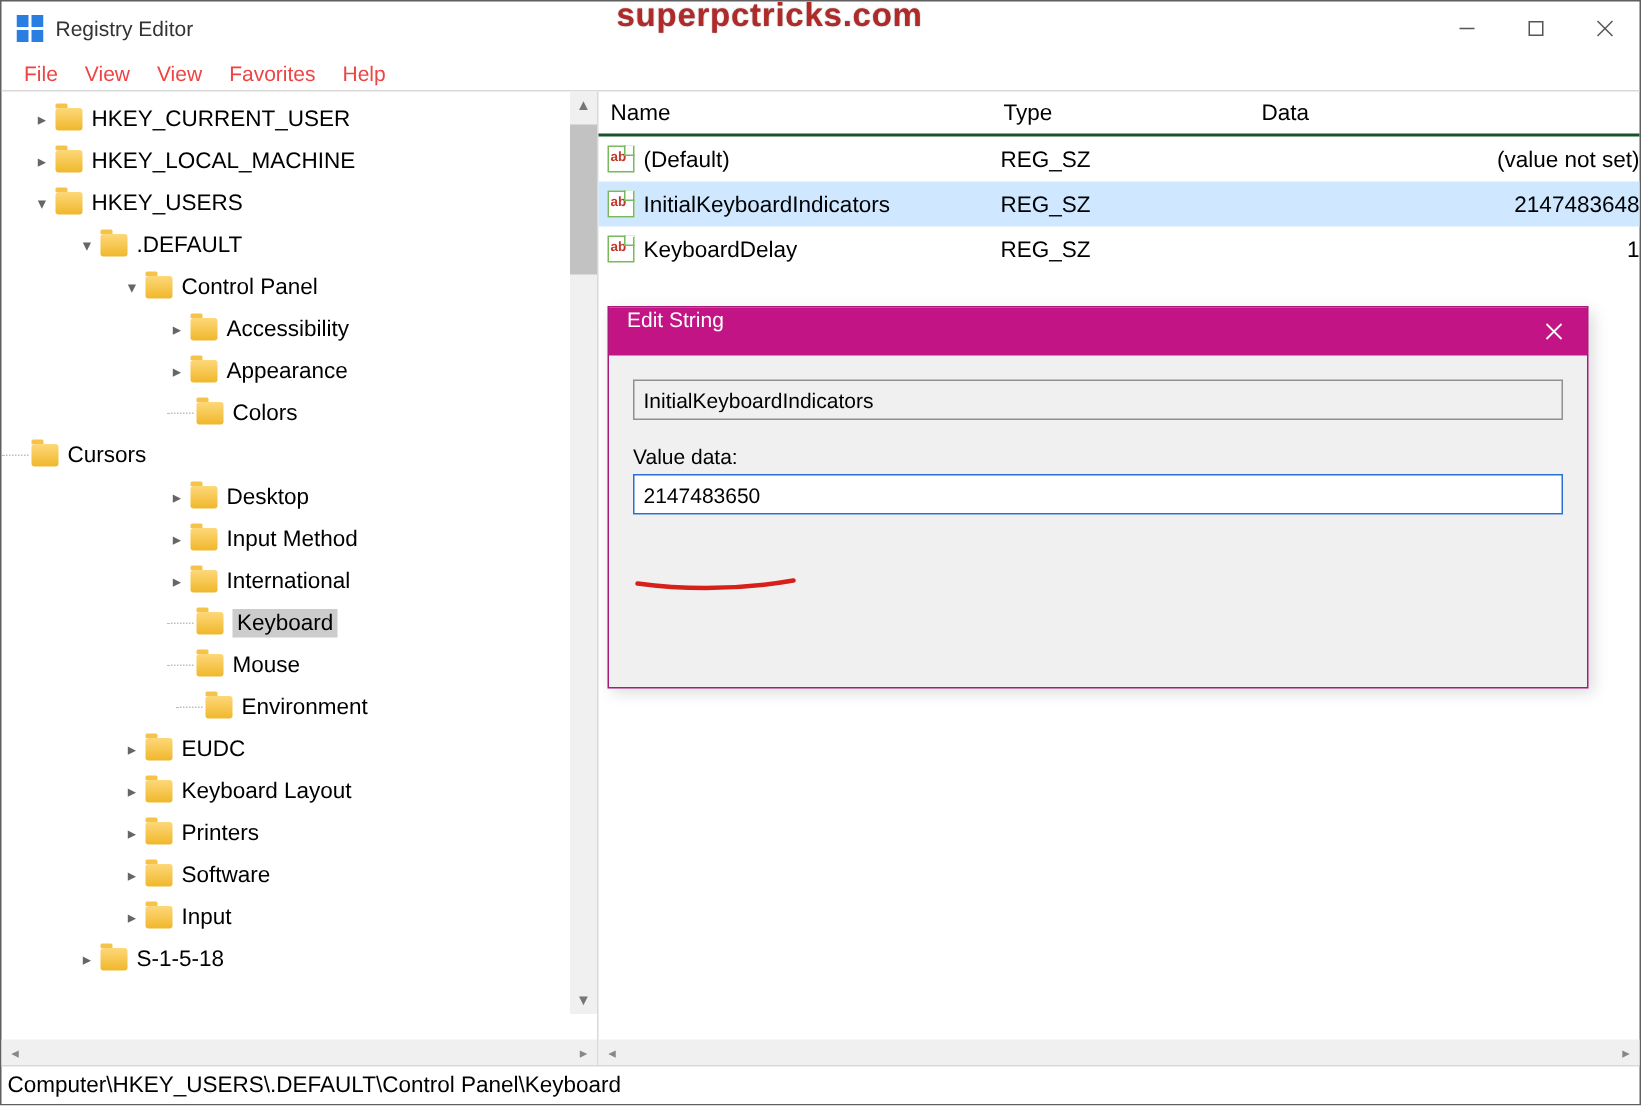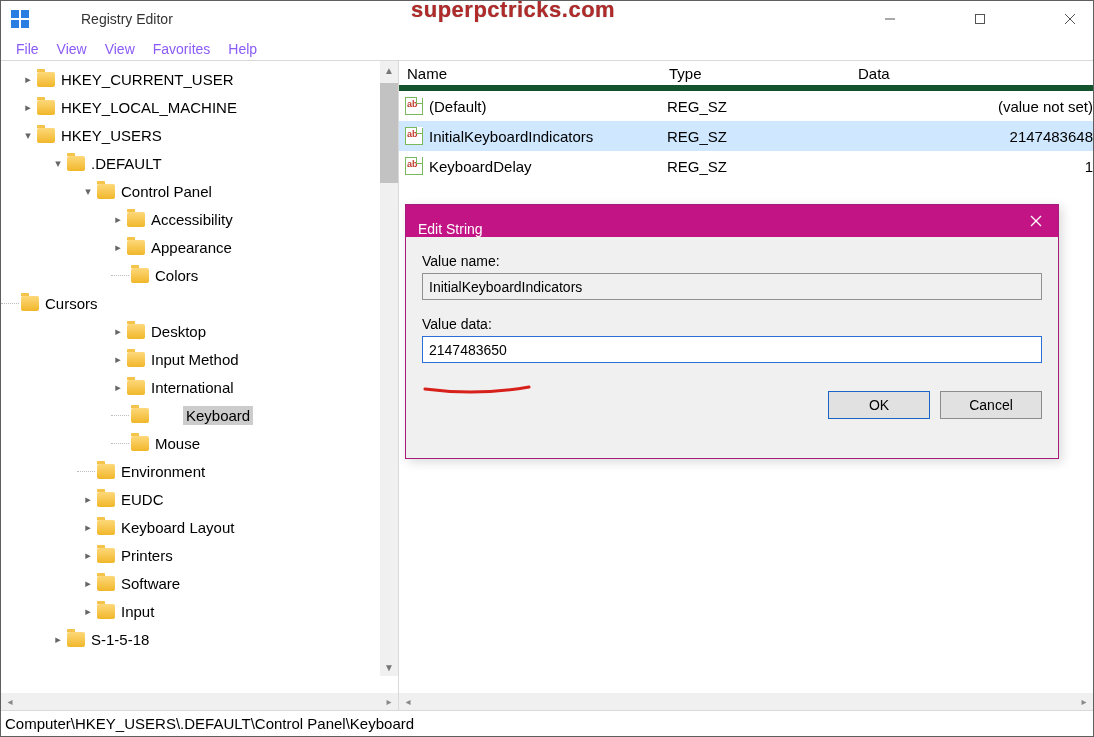--- a/index.html
+++ b/index.html
@@ -1,71 +1,71 @@
 <!DOCTYPE html>
 <html><head>
 <meta charset="utf-8">
 <style>
   * { box-sizing: border-box; }
   html, body { margin:0; padding:0; font-family:"Segoe UI", Tahoma, sans-serif; font-size:15px; color:#000; background:#fff; }
   .window { width:1094px; height:737px; border:1px solid #5f5f5f; position:relative; background:#fff; }
   
-  .titlebar { height:36px; display:flex; align-items:center; border-bottom:0px;gap:44px; }
+  .titlebar { height:36px; display:flex; align-items:center; border-bottom:0px; }
   .app-icon { width:18px; height:18px; margin:0 8px 0 10px; display:inline-block; }
   .app-title { flex:0 0 auto; font-size:14px; color:#333; }
   .watermark { position:absolute; left:410px; top:-4px; font-size:22px; font-weight:bold; color:#b12a2a; font-family:Arial,sans-serif; letter-spacing:0.5px; text-shadow:0 0 1px #888; }
   .titlebar-spacer { flex:1; }
   .titlebar-btn { width:46px; height:30px; display:flex; align-items:center; justify-content:center; color:#555; }
   .titlebar-btn svg { width:12px; height:12px; }
   
   .menubar { height:24px; border-bottom:1px solid #d9d9d9; display:flex; align-items:center; padding-left:6px; font-size:14px; }
-  .menu-item { padding:2px 9px; color:#8b5cf6; }
+  .menu-item { padding:2px 9px; color:#ef4444; }
   
   .content { position:absolute; top:60px; left:0; right:0; bottom:26px; display:flex; }
   .left-pane { width:398px; border-right:1px solid #d9d9d9; position:relative; display:flex; flex-direction:column; }
   .right-pane { flex:1; position:relative; display:flex; flex-direction:column; }
   .tree { flex:1; overflow:hidden; padding-top:4px; position:relative; }
   .tree-scroll { position:absolute; right:0; top:0; bottom:17px; width:18px; background:#f0f0f0; }
   .tree-scroll-thumb { position:absolute; left:0; right:0; top:22px; height:100px; background:#c2c2c2; }
   .tree-scroll-arrow { position:absolute; left:0; right:0; height:18px; background:#f0f0f0; display:flex; align-items:center; justify-content:center; color:#777; font-size:10px; }
   .tree ul { list-style:none; margin:0; padding:0; }
   .tree li { white-space:nowrap; }
   .row { height:28px; display:flex; align-items:center; position:relative; }
   .expander { width:14px; height:14px; margin-right:2px; display:inline-flex; align-items:center; justify-content:center; color:#666; font-size:11px; }
   .folder { width:18px; height:15px; margin-right:6px; background:linear-gradient(#fdd87a,#f0b72a); border-radius:2px; position:relative; }
   .folder::before { content:""; position:absolute; top:-3px; left:0; width:8px; height:3px; background:#f6c34a; border-radius:1px 1px 0 0; }
   .node-label { }
-  .selected-node { background:#cccccc; padding:1px 3px;margin-left:28px; }
+  .selected-node { background:#cccccc; padding:1px 3px; }
   .dotted-h { width:18px; height:1px; border-top:1px dotted #bdbdbd; display:inline-block; margin-right:2px; vertical-align:middle; }
   
   .hscroll { height:17px; background:#f0f0f0; display:flex; align-items:center; }
   .hscroll .harrow { width:18px; height:17px; display:flex; align-items:center; justify-content:center; color:#888; font-size:10px; }
   .hscroll .htrack { flex:1; position:relative; }
   .hscroll .hthumb { position:absolute; left:0; top:0; bottom:0; width:330px; background:#c2c2c2; }
   .right-pane .hscroll .hthumb { width:460px; }
   
-  .list-header { display:flex; height:30px; border-bottom:6px solid #14532d; align-items:center; }
+  .list-header { display:flex; height:30px; border-bottom:2px solid #14532d; align-items:center; }
   .col { padding-left:8px; font-size:15px; }
   .col-name { width:262px; border-right:0px; }
   .col-type { width:172px; }
-  .col-data { flex:1;margin-left:17px; }
+  .col-data { flex:1; }
   .list-body { }
   .list-row { display:flex; height:30px; align-items:center; }
   .list-row.selected { background:#cfe8ff; }
   .val-icon { width:18px; height:18px; margin:0 6px 0 6px; background:#fff; border:1px solid #79b95c; position:relative; font-size:9px; font-weight:bold; color:#c0392b; display:flex; align-items:flex-start; justify-content:flex-start; padding:1px 0 0 1px; }
   .val-icon::after{content:""; position:absolute; right:-1px; top:-1px; width:6px; height:6px; background:linear-gradient(135deg,#fff 50%, transparent 50%); border-left:1px solid #79b95c; border-bottom:1px solid #79b95c; }
   .list-row .cell { font-size:15px; }
   .cell-name { width:238px; }
   .cell-type { width:172px; }
   .cell-data { flex:1;text-align:right; }
   
   .statusbar { position:absolute; left:0; right:0; bottom:0; height:26px; border-top:1px solid #d9d9d9; display:flex; align-items:center; padding-left:4px; font-size:15px; color:#000; }
   
   .dialog { position:absolute; left:404px; top:203px; width:654px; height:255px; border:1px solid #a71c7a; background:#f0f0f0; box-shadow:3px 3px 10px rgba(0,0,0,0.15); z-index:20; }
-  .dlg-title { height:32px; background:#c2185b; background:#b81e8a; background:#c30e82; color:#fff; display:flex; align-items:flex-end; padding-left:12px; font-size:14px; }
+  .dlg-title { height:32px; background:#c2185b; background:#b81e8a; background:#c30e82; color:#fff; display:flex; align-items:flex-start; padding-left:12px; font-size:14px; }
   .dlg-title .close { margin-left:auto; width:44px; height:32px; display:flex; align-items:center; justify-content:center; }
   .dlg-body { padding:16px 16px 14px 16px; }
   .field-label { font-size:14px; margin-bottom:4px; color:#000; }
   .ro-input { width:100%; height:27px; border:1px solid #909090; background:#f0f0f0; padding:3px 6px; font-size:14px; color:#000; margin-bottom:16px; }
   .ed-input { width:100%; height:27px; border:1px solid #2a6fd6; background:#fff; padding:3px 6px; font-size:14px; color:#000; outline:none; }
   .dlg-underline { position:absolute; left:17px; top:179px; width:108px; height:10px; }
   .dlg-buttons { display:flex; justify-content:flex-end; gap:10px; margin-top:28px; }
   .dlg-btn { width:102px; height:28px; border:1px solid #8c8c8c; background:#e1e1e1; font-size:14px; display:flex; align-items:center; justify-content:center; }
   .dlg-btn.primary { border:1px solid #1a63c7; background:#e1e1e1; }
   
@@ -222,21 +222,21 @@
                       <li>
                           <div class="row" style="padding-left:110px">
                             <span class="dotted-h"></span>
                             <span class="folder"></span>
                             <span class="node-label">Mouse</span>
                           </div>
                         </li>
                     </ul>
                   </li>
                   <li>
-                      <div class="row" style="padding-left:76px">
+                      <div class="row" style="padding-left:116px">
                         <span class="dotted-h"></span>
                         <span class="folder"></span>
                         <span class="node-label">Environment</span>
                       </div>
                     </li>
                   <li>
                       <div class="row" style="padding-left:80px">
                         <span class="expander">▸</span>
                         <span class="folder"></span>
                         <span class="node-label">EUDC</span>
@@ -337,28 +337,23 @@
     <div class="dlg-title">
       <span>Edit String</span>
       <div class="close">
         <svg width="12" height="12" viewBox="0 0 12 12">
             <line x1="1" y1="1" x2="11" y2="11" stroke="#fff" stroke-width="1.2"></line>
             <line x1="11" y1="1" x2="1" y2="11" stroke="#fff" stroke-width="1.2"></line>
           </svg>
       </div>
     </div>
     <div class="dlg-body">
-      <div class="field-label">Value name:</div>
       <input class="ro-input" readonly="" value="InitialKeyboardIndicators" style="">
       <div class="field-label">Value data:</div>
       <input class="ed-input" value="2147483650" style="">
       
       <svg class="dlg-underline" viewBox="0 0 108 10" preserveAspectRatio="none">
           <path d="M2,5 Q54,12 106,3" stroke="#d8201b" stroke-width="3" fill="none" stroke-linecap="round"></path>
         </svg>
-      <div class="dlg-buttons">
-        <div class="dlg-btn primary">OK</div>
-        <div class="dlg-btn">Cancel</div>
-      </div>
     </div>
   </div>
 
 </div>
 
 </body></html>

